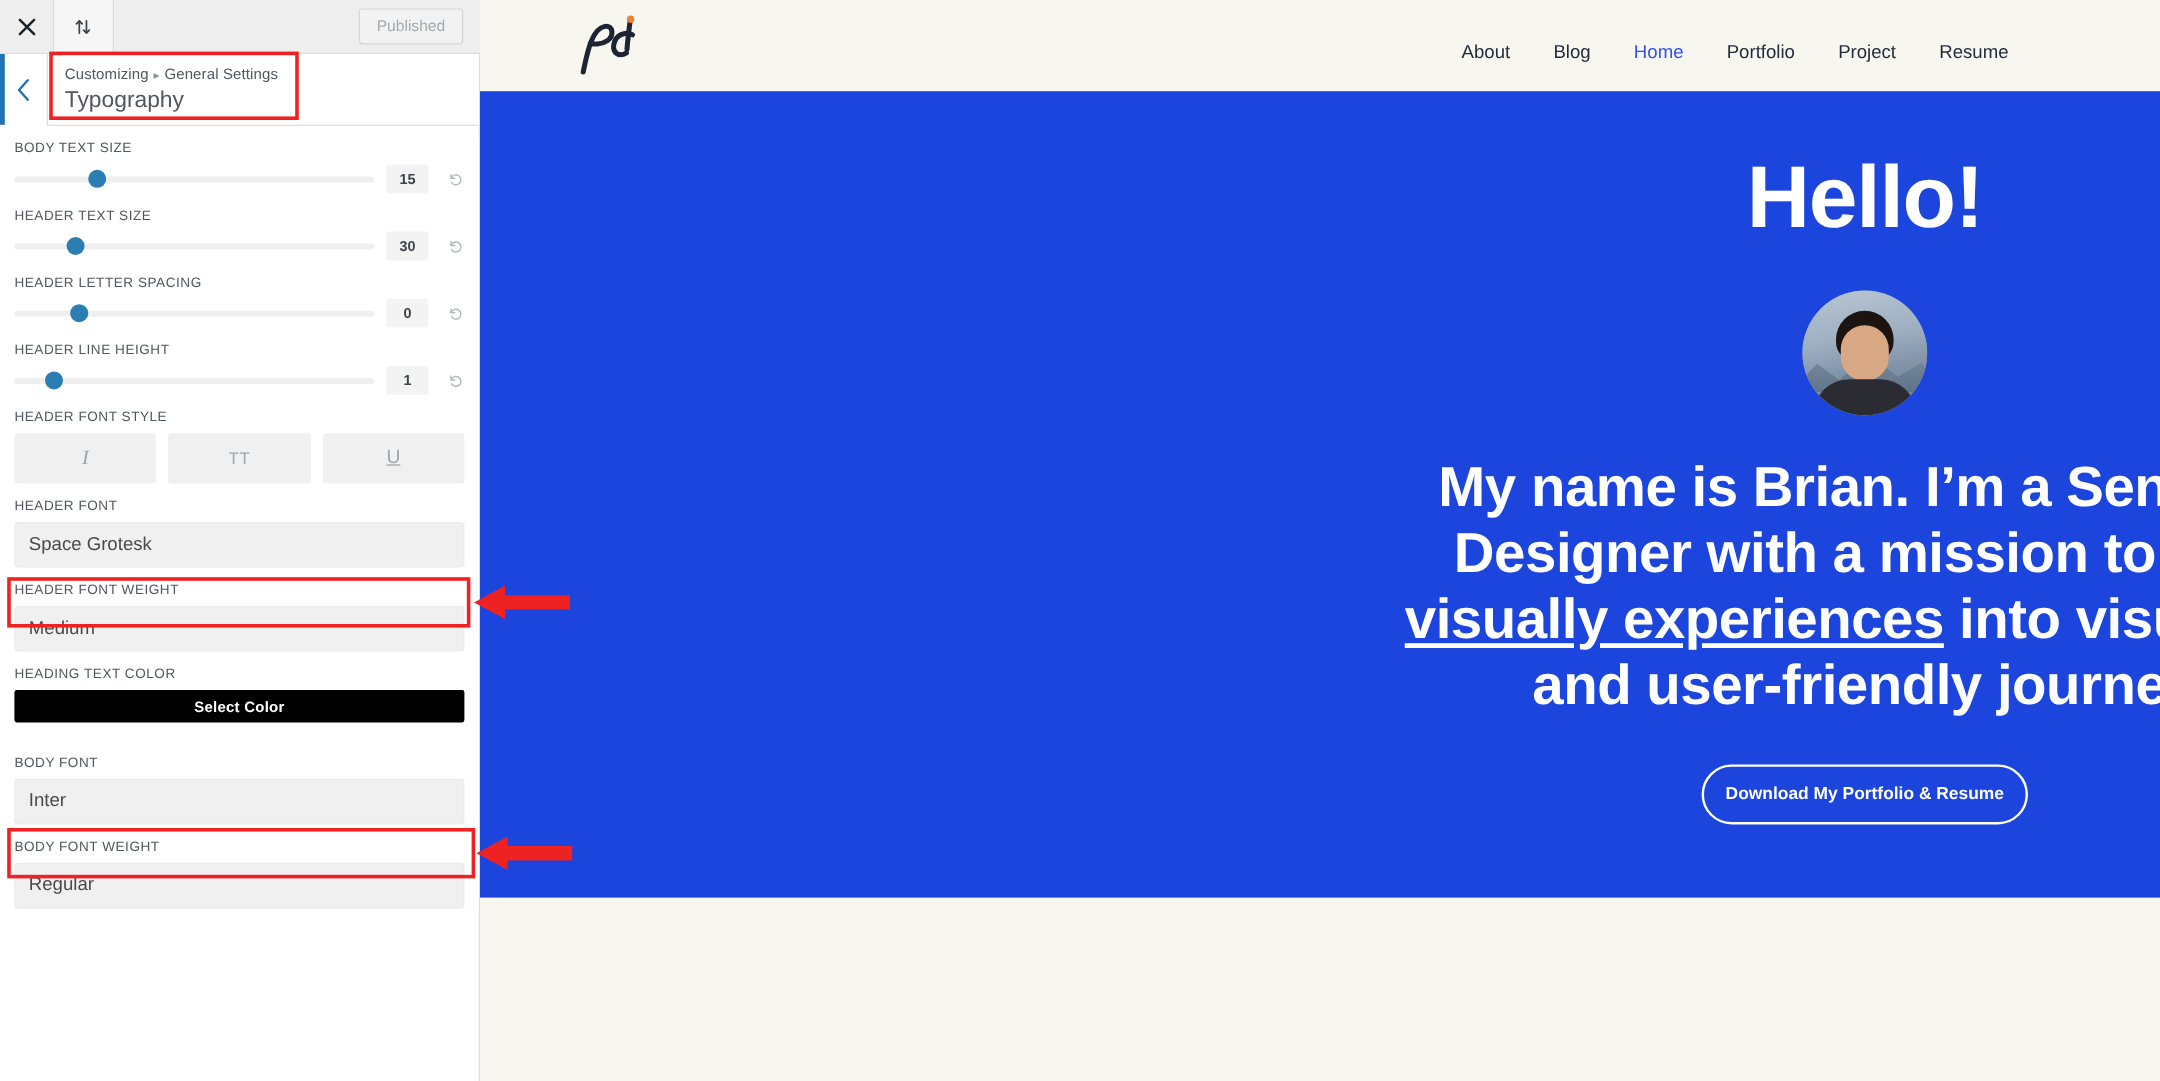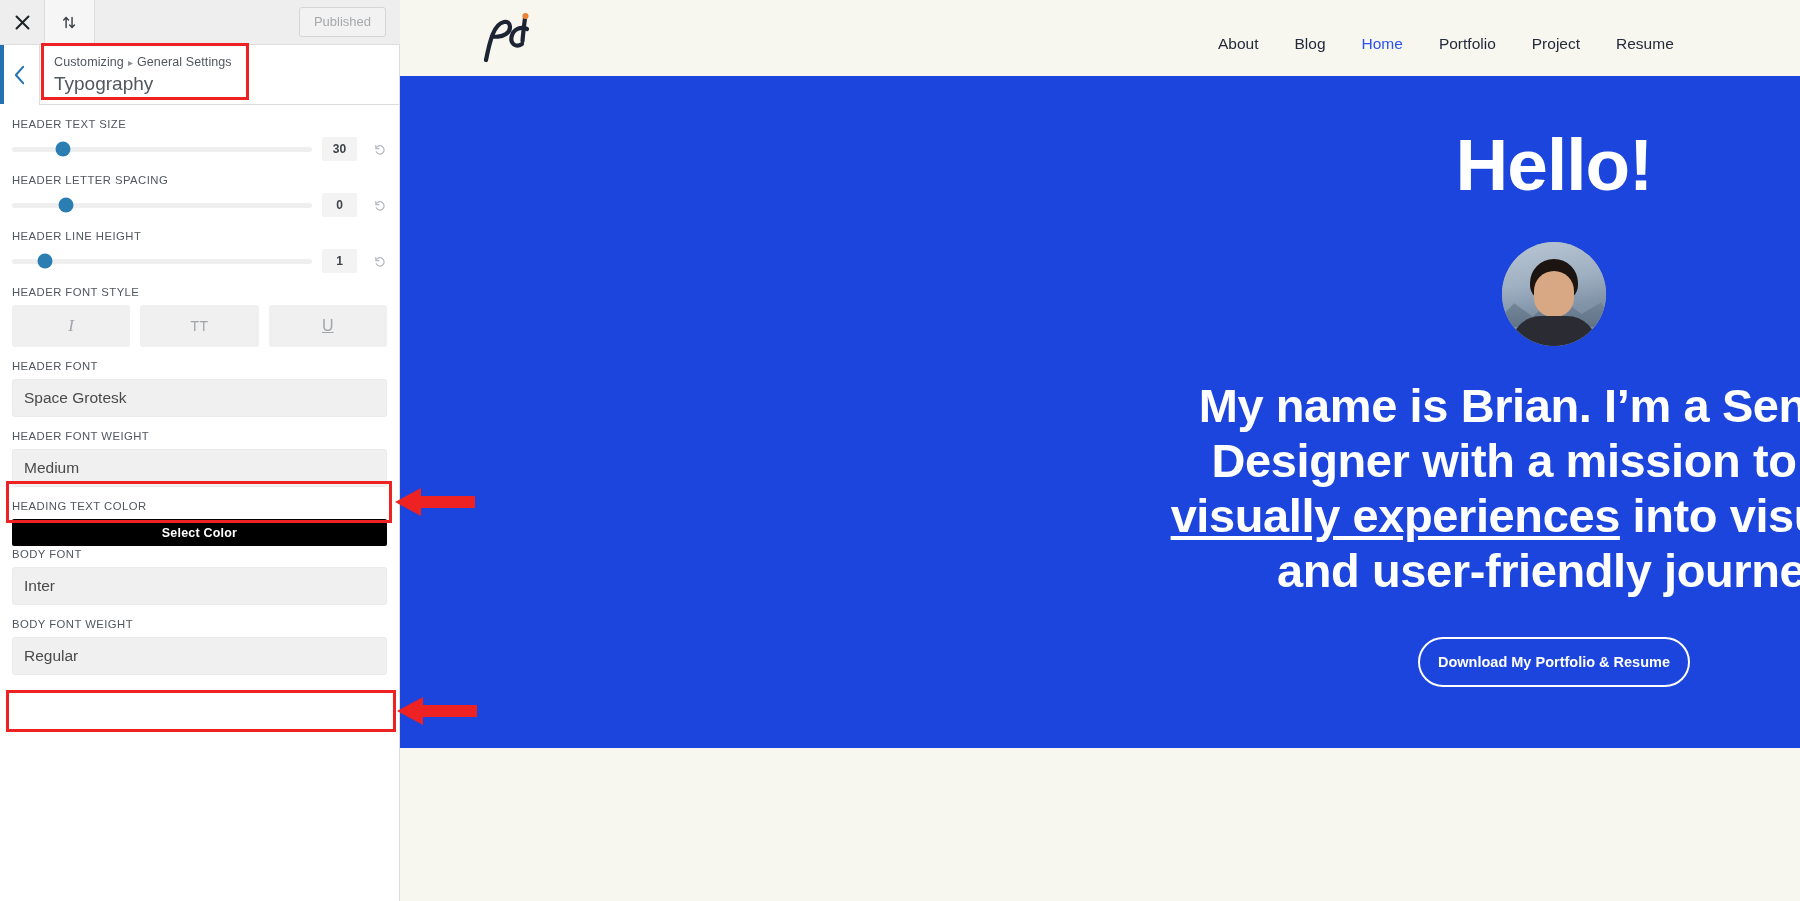--- a/index.html
+++ b/index.html
@@ -318,20 +318,36 @@
       <div class="cz-titles">
         <div class="cz-breadcrumb">
           <span>Customizing</span><span class="cz-crumb-sep">▸</span><span>General Settings</span>
         </div>
         <div class="cz-title">Typography</div>
       </div>
     </div>
 
     <div class="cz-body">
 
+      <div class="ctl">
+        <span class="ctl-label">BODY TEXT SIZE</span>
+        <div class="slider-row">
+          <div class="slider-track-wrap">
+            <div class="slider-track"></div>
+            <div class="slider-thumb" style="left:23%"></div>
+          </div>
+          <div class="slider-val">15</div>
+          <div class="slider-reset">
+            <svg viewBox="0 0 20 20" aria-hidden="true">
+                <path d="M6 5.5 L6 9.5 L10 9.5" stroke="#b4b9be" stroke-width="1.5" fill="none" stroke-linecap="round" stroke-linejoin="round"></path>
+                <path d="M6.3 9.2 A5.2 5.2 0 1 1 6.6 13.6" stroke="#b4b9be" stroke-width="1.5" fill="none" stroke-linecap="round"></path>
+              </svg>
+          </div>
+        </div>
+      </div>
 
 
       <div class="ctl">
         <span class="ctl-label">HEADER TEXT SIZE</span>
         <div class="slider-row">
           <div class="slider-track-wrap">
             <div class="slider-track"></div>
             <div class="slider-thumb" style="left:17%"></div>
           </div>
           <div class="slider-val">30</div>
@@ -401,21 +417,21 @@
           <div class="sel tall">Medium</div>
           <span class="caret"></span>
         </div>
       </div>
 
       <div class="ctl">
         <span class="ctl-label">HEADING TEXT COLOR</span>
         <div class="color-btn">Select Color</div>
       </div>
 
-      <div class="ctl" style="margin-top:2px">
+      <div class="ctl" style="margin-top:28px">
         <span class="ctl-label">BODY FONT</span>
         <div class="sel-wrap">
           <div class="sel tall">Inter</div>
           <span class="caret"></span>
         </div>
       </div>
 
       <div class="ctl">
         <span class="ctl-label">BODY FONT WEIGHT</span>
         <div class="sel-wrap">

